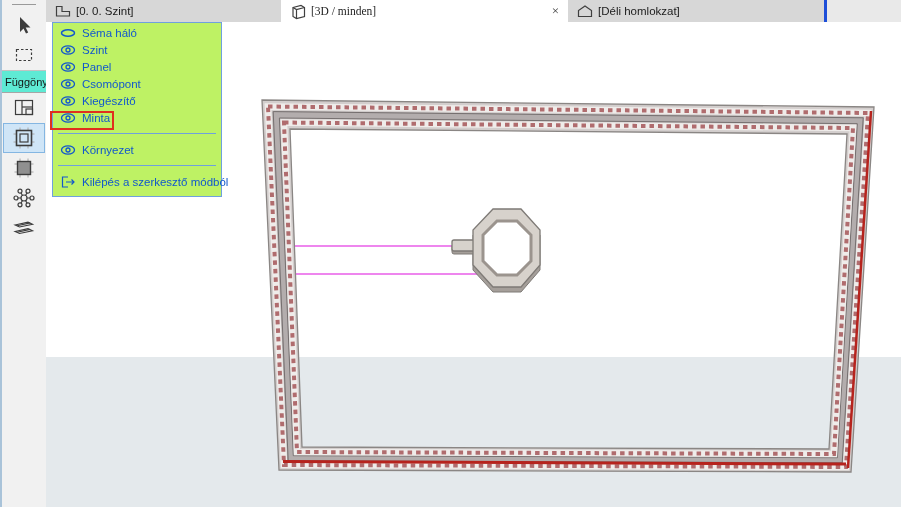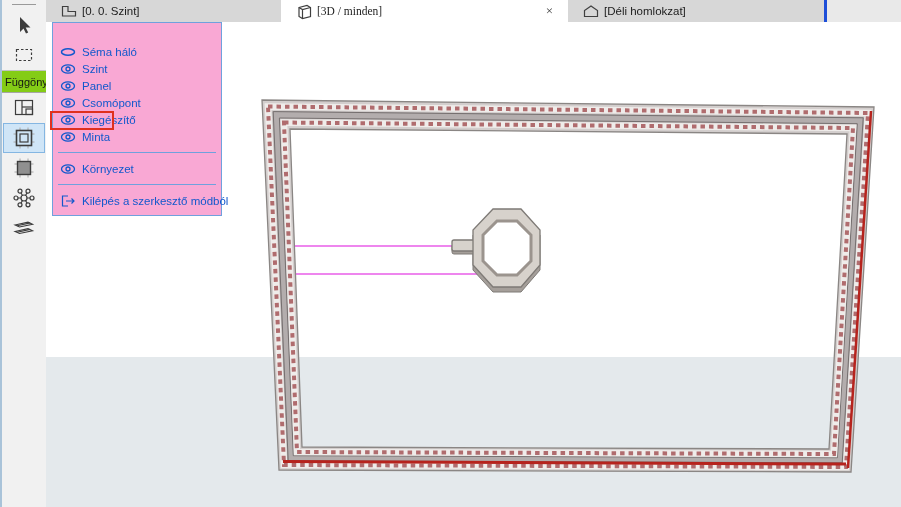--- a/index.html
+++ b/index.html
@@ -26,46 +26,46 @@
   
   .toolbar{
     position:absolute;left:0;top:0;width:46px;height:507px;box-sizing:border-box;
     background:var(--toolbar-bg);border-left:2px solid #a9c3d9;z-index:1;
   }
   .grip{width:24px;border-top:1px solid #9a9a9a;margin:4px auto 5px auto;}
   .tool-btn{width:42px;height:30px;margin:0 auto;display:flex;align-items:center;justify-content:center;box-sizing:border-box;}
   .tool-btn.selected{background:var(--tool-selected-bg);border:1px solid var(--tool-selected-border);}
   .tool-btn svg{display:block;}
   .tb-label{
-    height:23px;line-height:22px;background:#84cc16;border-top:1px solid #c2c2c2;border-bottom:1px solid #a6a6a6;
+    height:23px;line-height:22px;background:#5eead4;border-top:1px solid #c2c2c2;border-bottom:1px solid #a6a6a6;
     font-size:11px;color:#141414;padding-left:3px;overflow:hidden;white-space:nowrap;box-sizing:border-box;
   }
   .ic{stroke:var(--icon-gray);fill:none;stroke-width:1.4;}
   .ic-fill{fill:var(--icon-gray);stroke:none;}
   .ic-tick{stroke:#a8a8a8;fill:none;stroke-width:1;}
   
   .tabbar{
     position:absolute;left:46px;top:0;width:855px;height:22px;background:var(--tabbar-bg);
     display:flex;z-index:1;font-size:11.5px;color:#1c1c1c;
   }
-  .tab{display:flex;align-items:center;gap:5px;padding:0 13px;box-sizing:border-box;white-space:nowrap;overflow:hidden;}
+  .tab{display:flex;align-items:center;gap:5px;padding:0 7px;box-sizing:border-box;white-space:nowrap;overflow:hidden;}
   .tab svg{flex:0 0 auto;}
   .tab.inactive{background:var(--tab-inactive);}
   .tab.active{background:#ffffff;}
   .tab-1{width:235px;}
   .tab-2{width:287px;font-family:Liberation Serif, serif;}
   .tab-3{width:259px;border-right:3px solid #1d4ed8;}
   .tab-filler{flex:1;}
   .tab-close{margin-left:auto;font-size:13px;color:#3c3c3c;line-height:20px;padding:0 2px;cursor:default;}
   .tic{stroke:#3f3f3f;fill:none;stroke-width:1.2;}
   
   .float-panel{
     position:absolute;left:52px;top:22px;width:170px;box-sizing:border-box;
-    background:#f9a8d4;border:1px solid var(--panel-border);
-    padding:20px 0 6px 0;z-index:2;
+    background:#bef264;border:1px solid var(--panel-border);
+    padding:1px 0 6px 0;z-index:2;
   }
   .menu-item{height:17px;display:flex;align-items:center;gap:6px;padding-left:7px;
     color:var(--accent-blue);font-size:11.5px;white-space:nowrap;}
   .menu-item svg{flex:0 0 auto;}
   .menu-sep{height:1px;background:var(--panel-border);margin:7px 5px;}
   .mic{stroke:var(--accent-blue);fill:none;stroke-width:1.3;}
   
   .highlight-box{
     position:absolute;left:50px;top:111px;width:64px;height:19px;box-sizing:border-box;
     border:2px solid var(--highlight-red);z-index:3;background:transparent;

